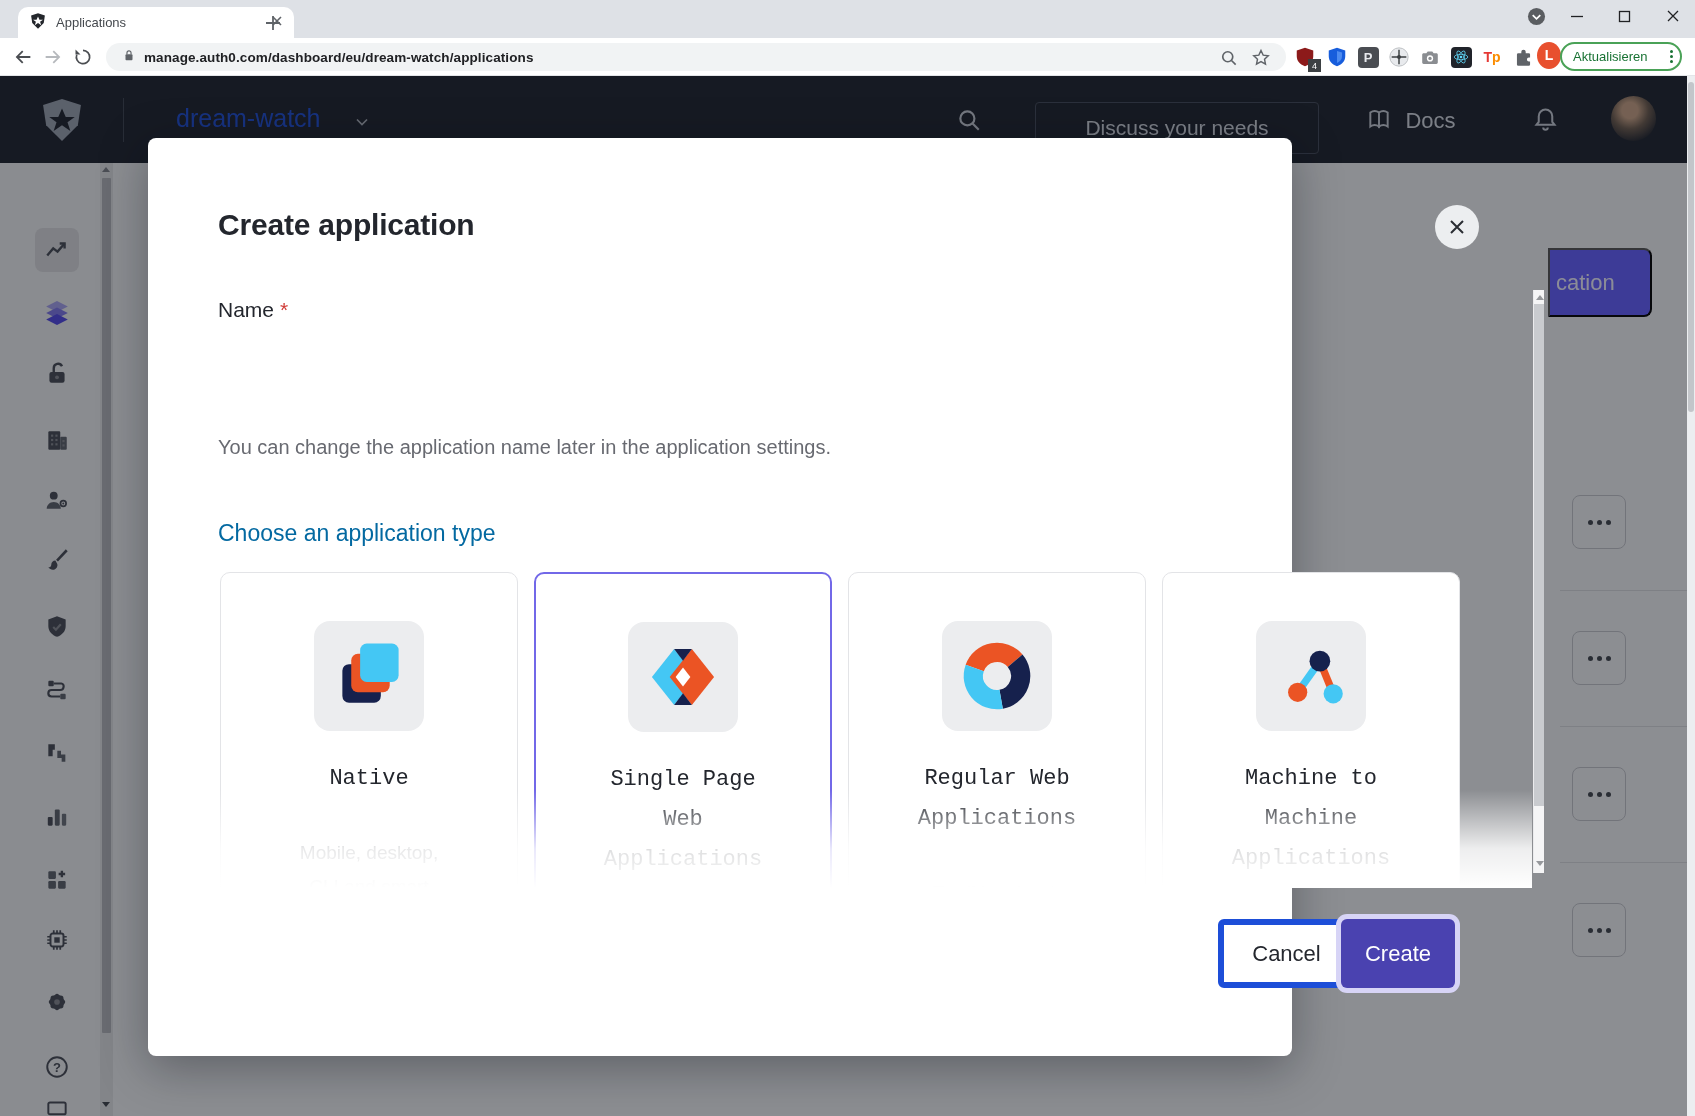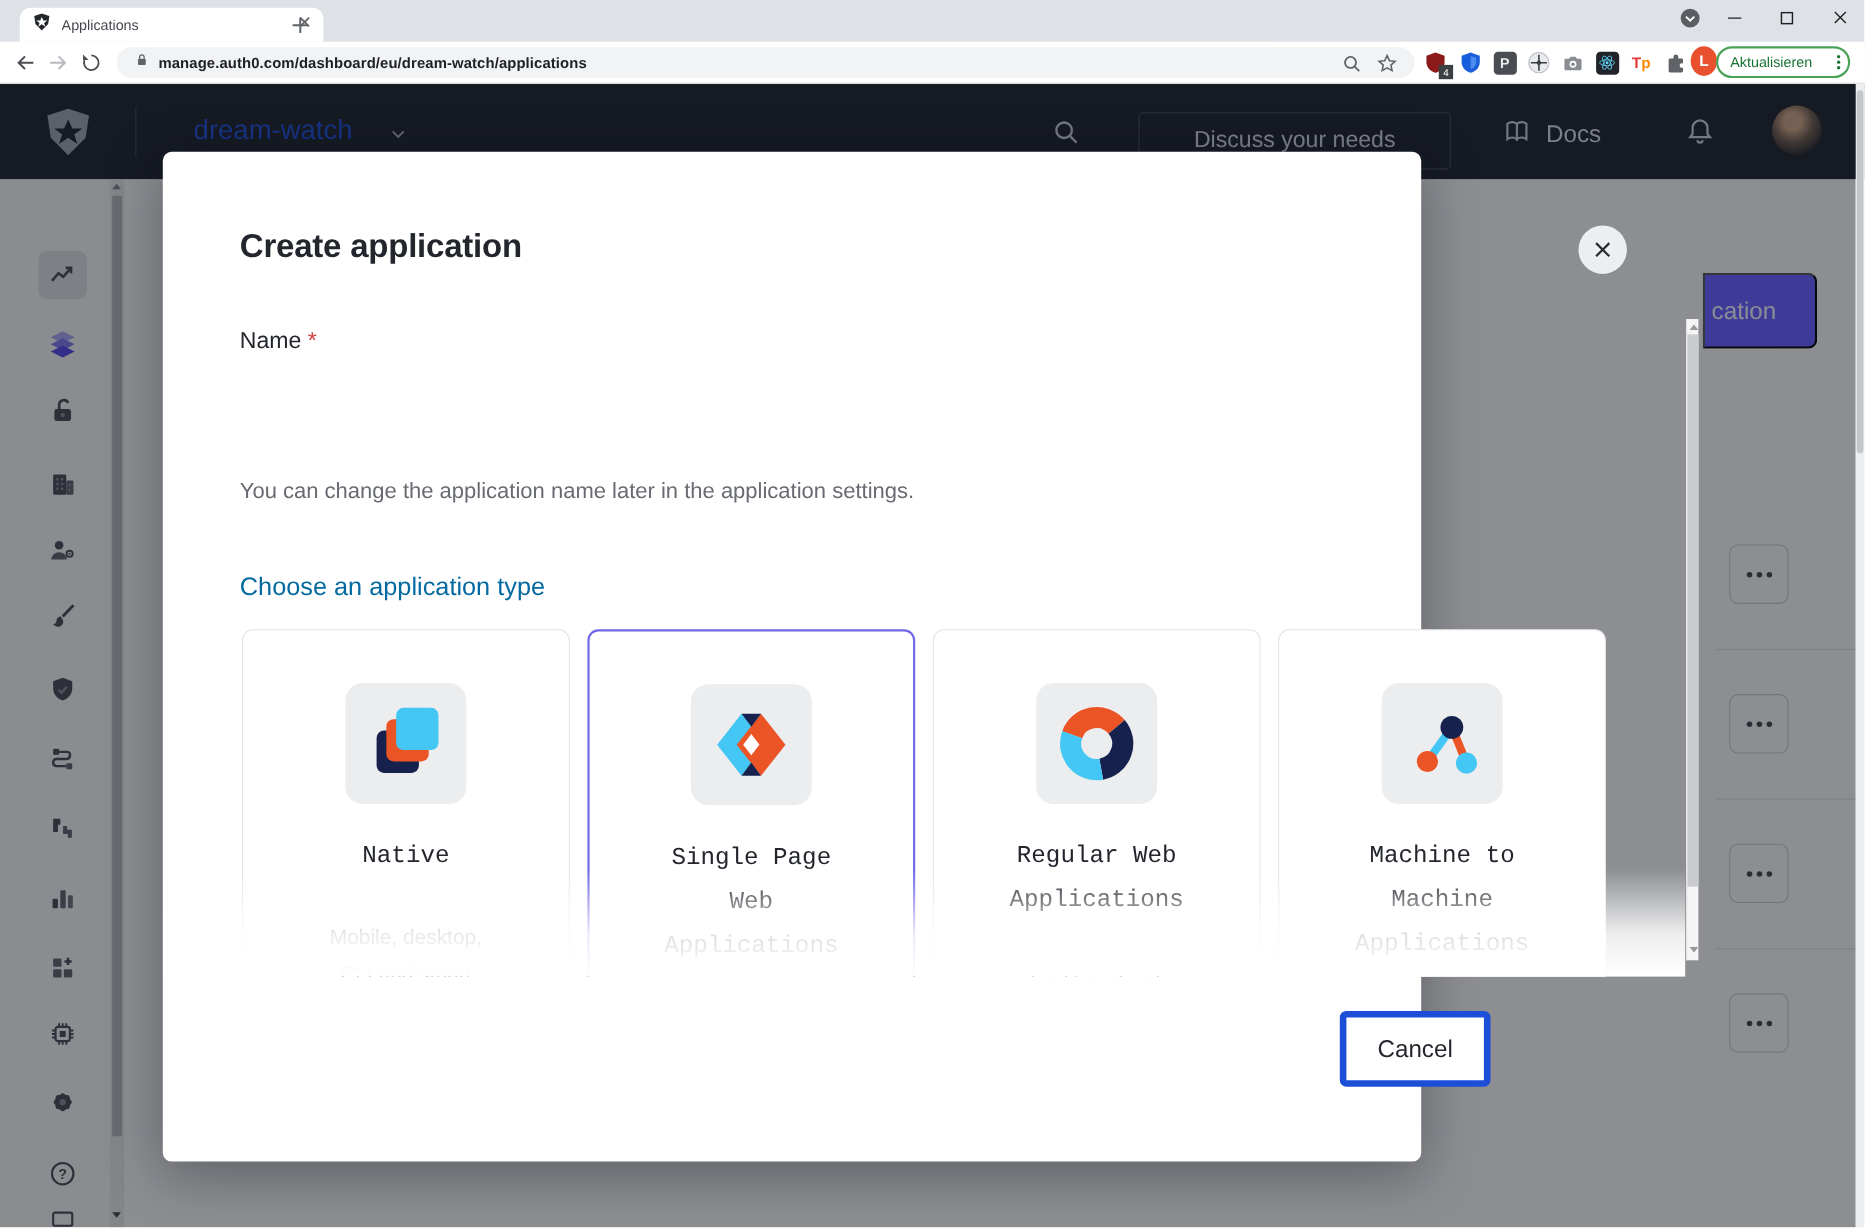--- a/index.html
+++ b/index.html
@@ -484,20 +484,23 @@
 
     <button class="abs m-close" style="border:none;">
       <svg width="20" height="20" viewBox="0 0 20 20">
           <path d="M4 4l12 12M16 4L4 16" stroke="#2a2d33" stroke-width="2"></path>
         </svg>
     </button>
 
     <button class="abs m-cancel">
       <span>Cancel</span>
     </button>
+    <button class="abs m-create">
+      <span>Create</span>
+    </button>
 
     <div class="abs m-scroll"></div>
     <div class="abs m-thumb"></div>
     <div class="abs scroll-arrow" style="top:157px; left:1387.5px; border-left:4px solid transparent; border-right:4px solid transparent; border-bottom:5px solid #96989c; z-index:6;"></div>
     <div class="abs scroll-arrow" style="top:723px; left:1387.5px; border-left:4px solid transparent; border-right:4px solid transparent; border-top:5px solid #96989c; z-index:6;"></div>
   </div>
 
 </div>
 
 </body></html>

